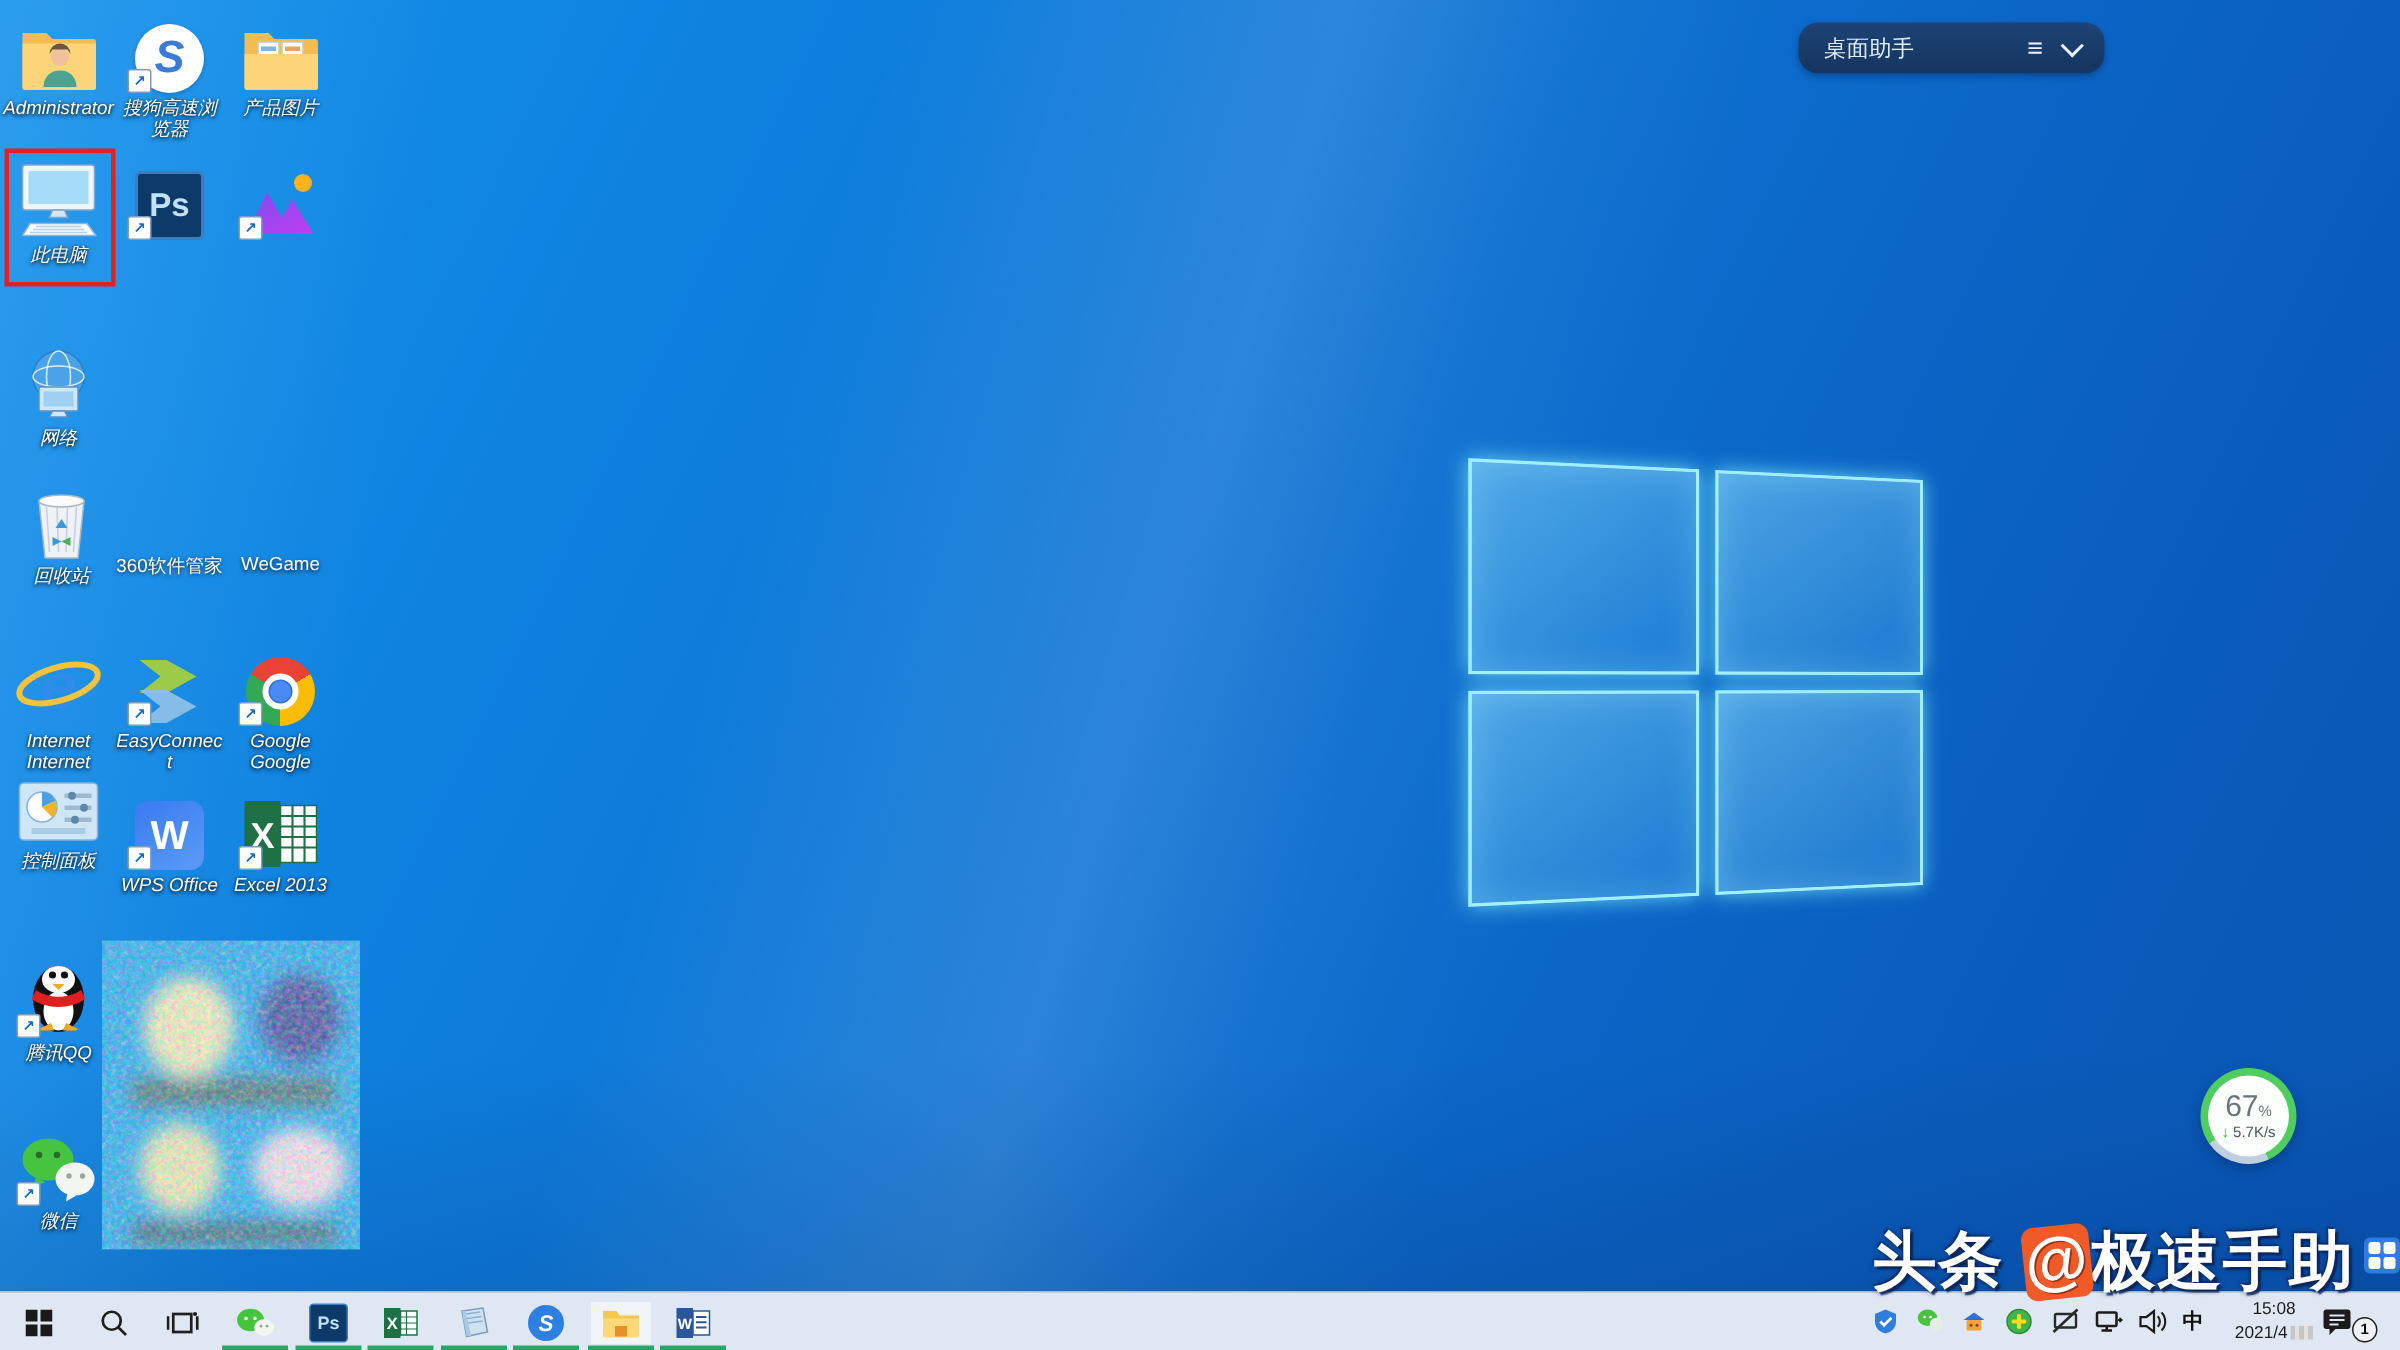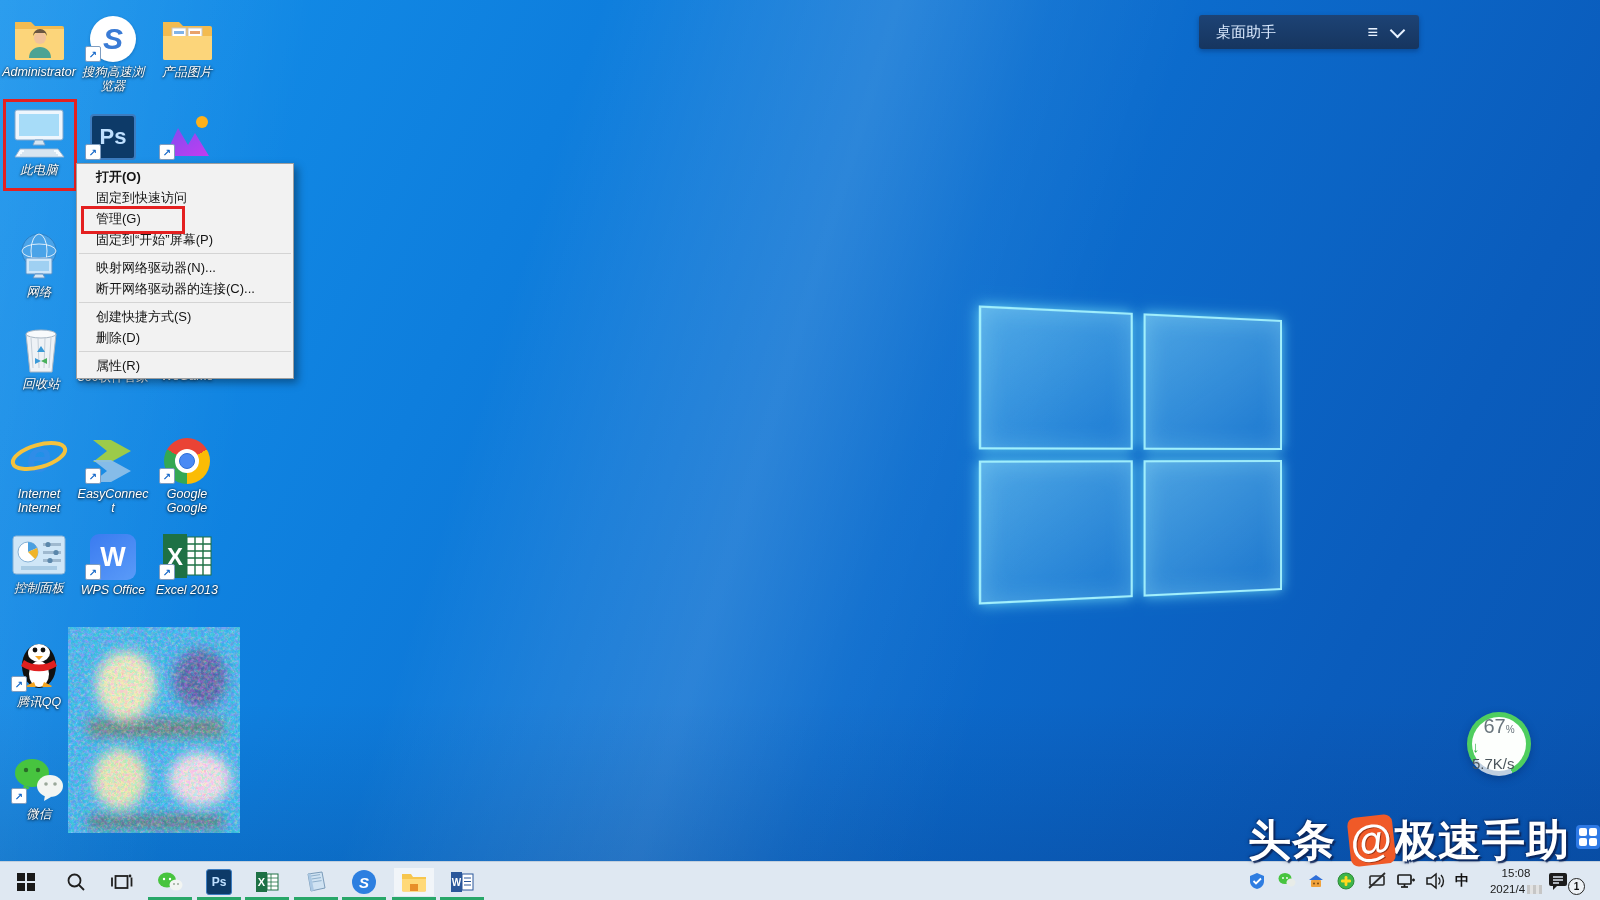--- a/index.html
+++ b/index.html
@@ -14,22 +14,22 @@
     background:linear-gradient(100deg,rgba(255,255,255,.10) 0%,rgba(255,255,255,0) 18%),
                linear-gradient(180deg,rgba(0,20,70,0) 78%,rgba(0,20,70,.16) 100%);}
   
   .winlogo{position:absolute;left:1000px;top:320px;width:282px;height:270px;
     transform:perspective(700px) rotateY(14deg);transform-origin:100% 50%;
     display:grid;grid-template-columns:1fr 1fr;grid-template-rows:1fr 1fr;gap:10px;}
   .pane{background:linear-gradient(145deg,rgba(145,228,255,.48),rgba(75,180,245,.26));
     border:2px solid rgba(172,248,255,.9);
     box-shadow:0 0 12px rgba(130,240,255,.75),inset 0 0 22px rgba(175,245,255,.28);}
   
-  .abar{position:absolute;left:1199px;top:15px;width:220px;height:34px;z-index:10;
-    background:linear-gradient(180deg,#1d4375,#16355f);border-radius:3px;
+  .abar{position:absolute;left:1199px;top:15px;width:204px;height:34px;z-index:10;
+    background:linear-gradient(180deg,#1d4375,#16355f);border-radius:13px;
     display:flex;align-items:center;box-shadow:0 2px 5px rgba(0,20,60,.35);}
   .abar .t{color:#dcebff;font-size:15px;padding-left:17px;flex:1;}
   .abar .burger{color:#e8f2ff;font-size:18px;margin-right:14px;}
   .abar .chev{width:9px;height:9px;border-right:2px solid #e8f2ff;border-bottom:2px solid #e8f2ff;
     transform:rotate(45deg);margin-right:16px;margin-top:-4px;}
   
   .dicon{position:absolute;width:74px;text-align:center;color:#fff;z-index:10;}
   .art{height:56px;display:flex;align-items:flex-end;justify-content:center;position:relative;}
   .lbl{font-size:12.5px;line-height:1.15;margin-top:3px;
     text-shadow:0 1px 3px rgba(0,0,0,.8),0 0 2px rgba(0,0,0,.55);word-break:break-word;font-style:italic;}
@@ -49,21 +49,21 @@
   
   .pixwrap{position:absolute;left:68px;top:627px;width:172px;height:206px;z-index:12;}
   
   .ball{position:absolute;left:1467px;top:712px;width:64px;height:64px;border-radius:50%;z-index:20;
     background:conic-gradient(from 235deg,#4fce5f 0 280deg,#bfcfe0 280deg 360deg);
     box-shadow:0 3px 8px rgba(0,30,80,.35);text-decoration:underline;}
   .ball .in{position:absolute;inset:5px;border-radius:50%;background:#fdfffd;
     display:flex;flex-direction:column;align-items:center;justify-content:center;}
   .ball .pct{font-size:20px;color:#69757d;line-height:1;}
   .ball .pct small{font-size:10px;}
-  .ball .spd{font-size:15px;color:#4a555c;margin-top:2px;}
+  .ball .spd{font-size:10px;color:#4a555c;margin-top:2px;}
   .ball .spd b{color:#34b24a;font-weight:normal;}
   
   .wm{position:absolute;left:1248px;top:812px;z-index:60;white-space:nowrap;
     font-size:43px;font-weight:bold;color:#fff;letter-spacing:1px;
     text-shadow:2px 2px 1px rgba(12,34,84,.85),-1px -1px 1px rgba(12,34,84,.5),0 0 4px rgba(12,34,84,.6);}
   .wm .at{display:inline-block;background:#f05a28;border-radius:8px;padding:0 1px;
     transform:rotate(-6deg);text-shadow:1px 1px 0 rgba(90,20,0,.6);}
   .wm .grid4{display:inline-block;width:24px;height:24px;background:#2f7ae5;border-radius:4px;
     vertical-align:6px;margin-left:6px;position:relative;}
   .wm .grid4 i{position:absolute;width:8px;height:8px;background:#fff;border-radius:2px;}
@@ -244,21 +244,21 @@
     <div class="art">
       <div class="chrome">
           <div class="w"></div>
           <div class="b"></div>
         </div>
       <div class="sc">↗</div>
     </div>
     <div class="lbl">Google Google</div>
   </div>
 
-  <div class="dicon" style="left:2px;top:522px">
+  <div class="dicon" style="left:2px;top:508px">
     <div class="art">
       <svg width="56" height="46" viewBox="0 0 56 46">
         <rect x="2" y="4" width="52" height="38" rx="3" fill="#cfe6f7" stroke="#88b2d6"></rect>
         <circle cx="17" cy="20" r="10" fill="#fff" stroke="#88b2d6"></circle>
         <path d="M17 20 L17 10 A10 10 0 0 1 26 16 Z" fill="#4aa0e0"></path>
         <path d="M17 20 L26 16 A10 10 0 0 1 24 27 Z" fill="#f0b429"></path>
         <rect x="32" y="11" width="18" height="3" fill="#9fb9cf"></rect>
         <rect x="32" y="19" width="18" height="3" fill="#9fb9cf"></rect>
         <rect x="32" y="27" width="18" height="3" fill="#9fb9cf"></rect>
         <circle cx="37" cy="12.5" r="2.6" fill="#5b87ab"></circle>
@@ -348,35 +348,20 @@
         <ellipse cx="132" cy="52" rx="27" ry="30" fill="#4a4f9c"></ellipse>
         <ellipse cx="52" cy="152" rx="27" ry="30" fill="#e9e2b0"></ellipse>
         <ellipse cx="132" cy="152" rx="31" ry="27" fill="#f2d9e4"></ellipse>
         <rect x="20" y="92" width="135" height="18" fill="#6a5a3a" opacity=".7"></rect>
         <rect x="20" y="188" width="135" height="14" fill="#5a4a3a" opacity=".7"></rect>
       </g>
       <rect width="172" height="206" filter="url(#noise)" opacity="0.55"></rect>
     </svg>
   </div>
 
-  <div class="menu">
-    <div class="mi bold">打开(O)</div>
-    <div class="mi">固定到快速访问</div>
-    <div class="mi">管理(G)</div>
-    <div class="mi">固定到“开始”屏幕(P)</div>
-    <div class="msep"></div>
-    <div class="mi">映射网络驱动器(N)...</div>
-    <div class="mi">断开网络驱动器的连接(C)...</div>
-    <div class="msep"></div>
-    <div class="mi">创建快捷方式(S)</div>
-    <div class="mi">删除(D)</div>
-    <div class="msep"></div>
-    <div class="mi">属性(R)</div>
-    <div class="mi-red"></div>
-  </div>
 
   <div class="ball">
     <div class="in">
       <div class="pct"><span>67</span><small>%</small></div>
       <div class="spd"><b>↓</b> <span>5.7K/s</span></div>
     </div>
   </div>
 
   <div class="wm">
     <span>头条</span>

